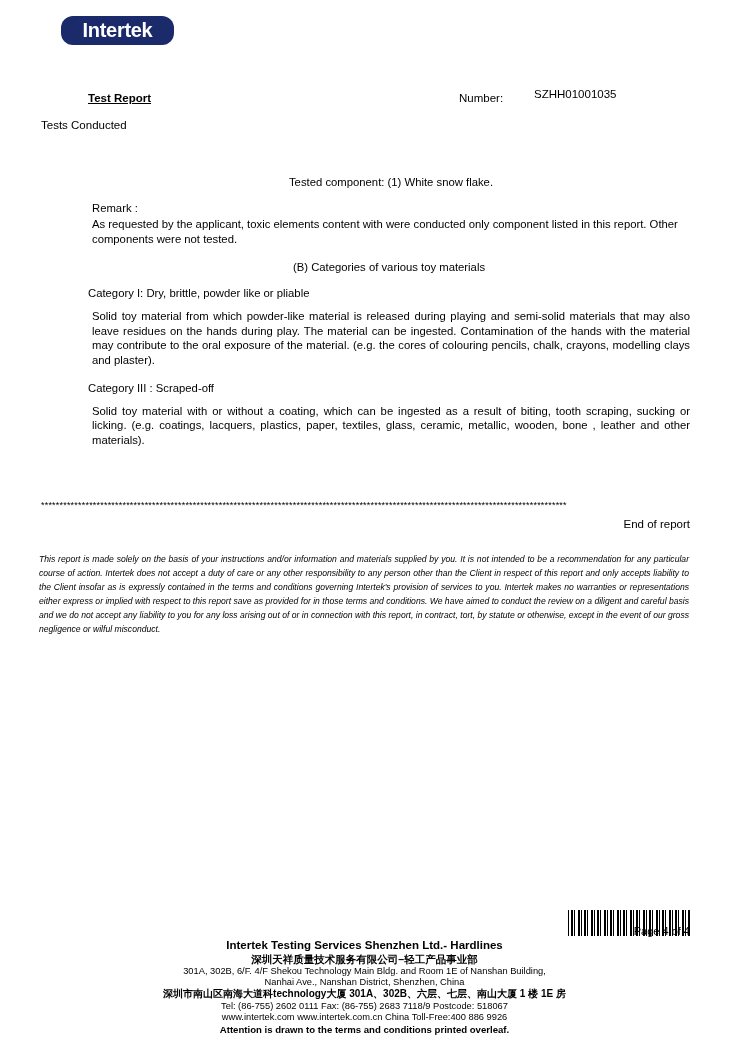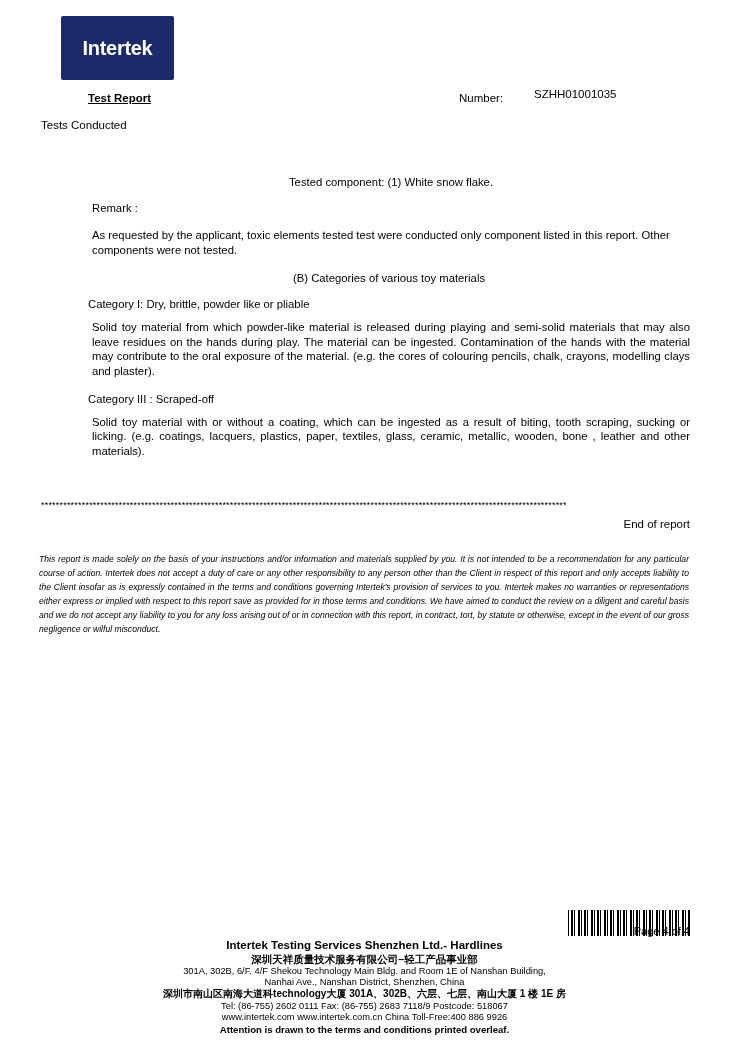--- a/index.html
+++ b/index.html
@@ -20,23 +20,23 @@
     width: 729px;
     height: 1042px;
   }
 
   
   .logo-box {
     position: absolute;
     left: 61px;
     top: 16px;
     width: 113px;
-    height: 64px;
+    height: 29px;
     background: #1b2a6b;
-    border-radius: 2px;
+    border-radius: 12px;
     display: flex;
     align-items: center;
     justify-content: center;
   }
   .logo-text {
     color: #ffffff;
     font-size: 20px;
     font-weight: bold;
     letter-spacing: -0.3px;
     font-family: "Liberation Sans", sans-serif;
@@ -87,21 +87,21 @@
     padding-left: 4px;
   }
   .remark-block {
     font-size: 11.3px;
     line-height: 1.3;
     margin: 0 0 14px 0;
     padding-left: 4px;
   }
   .remark-label {
     display: block;
-    margin-bottom: 12px;
+    margin-bottom: 1px;
   }
   .cat-head {
     font-size: 11.3px;
     margin: 0 0 10px 0;
   }
   .cat-body {
     font-size: 11.3px;
     line-height: 1.3;
     margin: 0 0 14px 0;
     text-align: justify;
@@ -214,21 +214,21 @@
   <div class="number-label">Number:</div>
   <div class="number-value">SZHH01001035</div>
   <div class="tests-conducted">Tests Conducted</div>
 
   <div class="body-block">
 
     <p class="para indent">Tested component: (1) White snow flake.</p>
 
     <div class="remark-block">
       <span class="remark-label">Remark :</span>
-      <span>As requested by the applicant, toxic elements tested test were conducted only component listed in this report. Other components were not tested.</span>
+      <span>As requested by the applicant, toxic elements content with were conducted only component listed in this report. Other components were not tested.</span>
     </div>
 
     <p class="para">(B) Categories of various toy materials</p>
 
     <p class="cat-head">Category I: Dry, brittle, powder like or pliable</p>
     <p class="cat-body">Solid toy material from which powder-like material is released during playing and semi-solid materials that may also leave residues on the hands during play. The material can be ingested. Contamination of the hands with the material may contribute to the oral exposure of the material. (e.g. the cores of colouring pencils, chalk, crayons, modelling clays and plaster).</p>
 
 
     <p class="cat-head">Category III : Scraped-off</p>
     <p class="cat-body">Solid toy material with or without a coating, which can be ingested as a result of biting, tooth scraping, sucking or licking. (e.g. coatings, lacquers, plastics, paper, textiles, glass, ceramic, metallic, wooden, bone , leather and other materials).</p>

